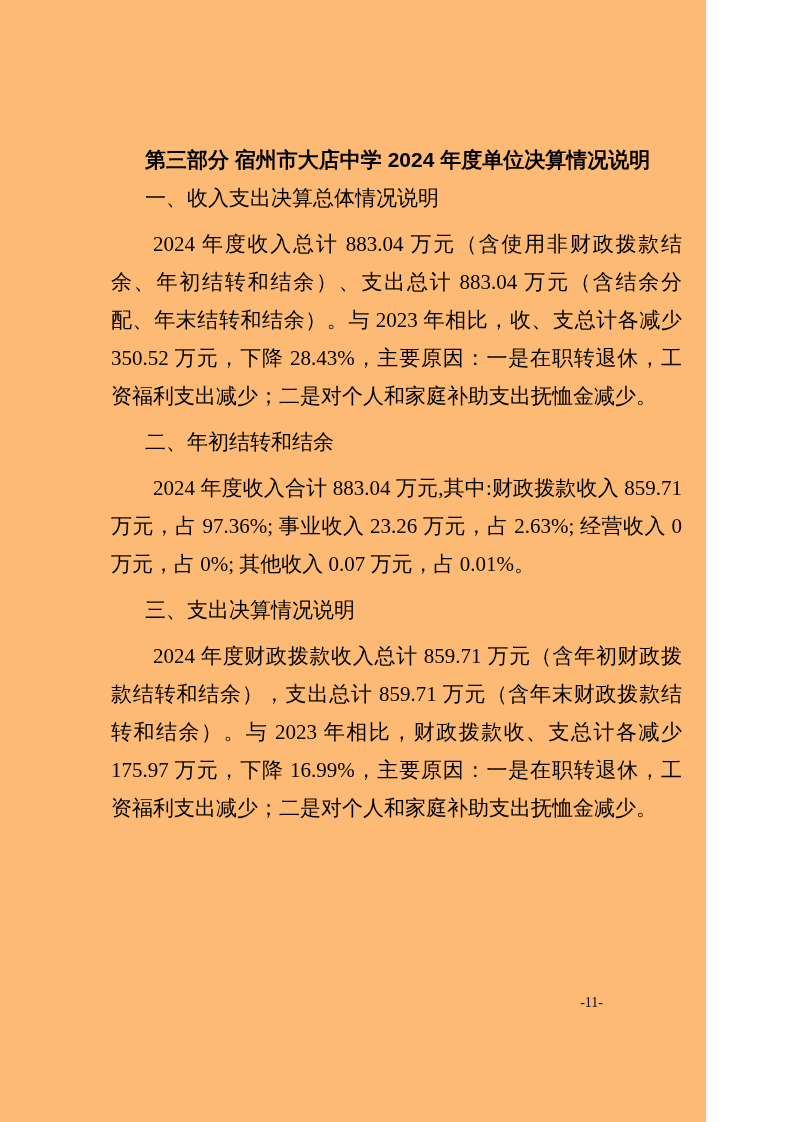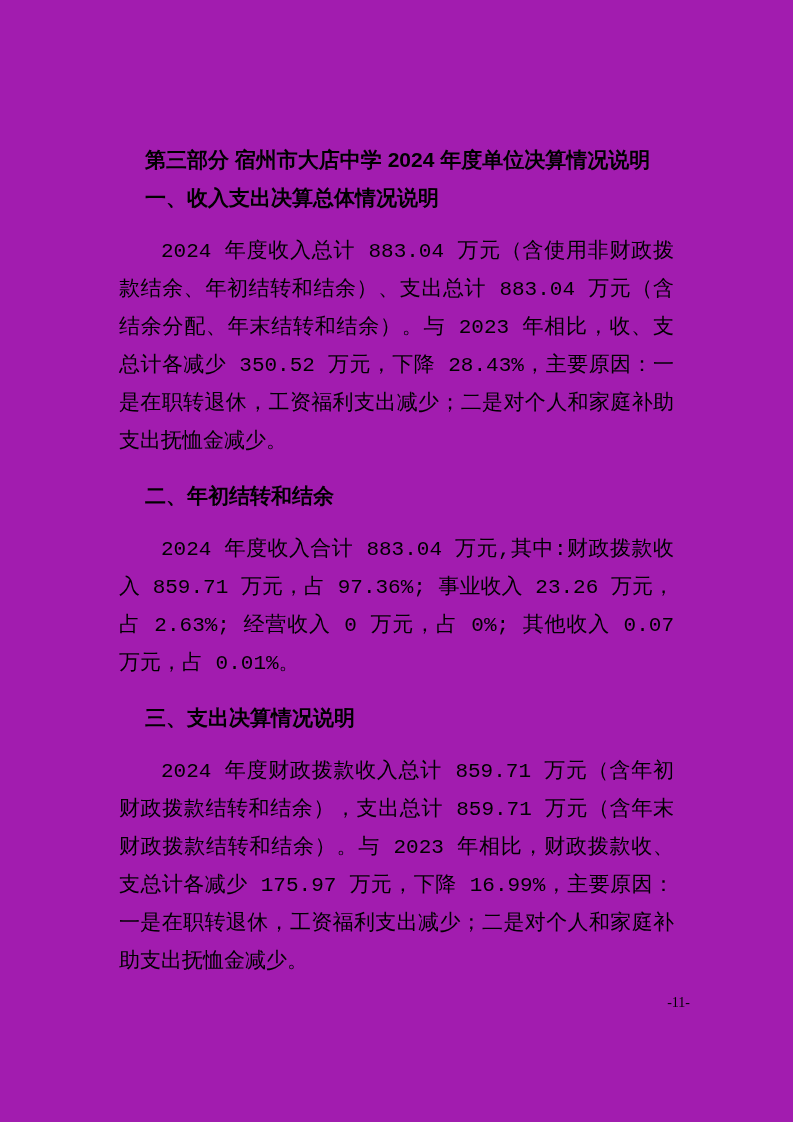--- a/index.html
+++ b/index.html
@@ -2,23 +2,23 @@
 <html><head>
 <meta charset="utf-8">
 <style>
   html, body {
     margin: 0;
     padding: 0;
     background: #ffffff;
   }
   .page {
     position: relative;
-    width: 793px;
+    width: 706px;
     height: 1122px;
-    background: #a21caf;
+    background: #fdba74;
     color: #000000;
     overflow: hidden;
     font-family: "Liberation Serif", serif;
   }
   .content {
     position: absolute;
     left: 103px;
     top: 141px;
     width: 587px;
     font-size: 21px;
@@ -29,31 +29,31 @@
     font-family: "Liberation Sans", sans-serif;
     font-weight: 700;
     font-size: 21px;
     line-height: 38px;
     text-indent: 42px;
     margin: 0;
     text-align: left;
   }
   .sec-heading {
     font-family: "Liberation Sans", sans-serif;
-    font-weight: 700;
+    font-weight: 400;
     font-size: 21px;
     line-height: 38px;
     text-indent: 42px;
     margin: 0;
     text-align: left;
   }
   .para {
-    margin: 16px;
+    margin: 8px;
     text-indent: 42px;
-    font-family: Liberation Mono, monospace;
+    font-family: Liberation Serif, serif;
     font-size: 21px;
     line-height: 38px;
     text-align: justify;
   }
   .page-number {
     position: absolute;
     top: 993px;
     right: 103px;
     font-family: "Liberation Serif", serif;
     font-size: 14px;

